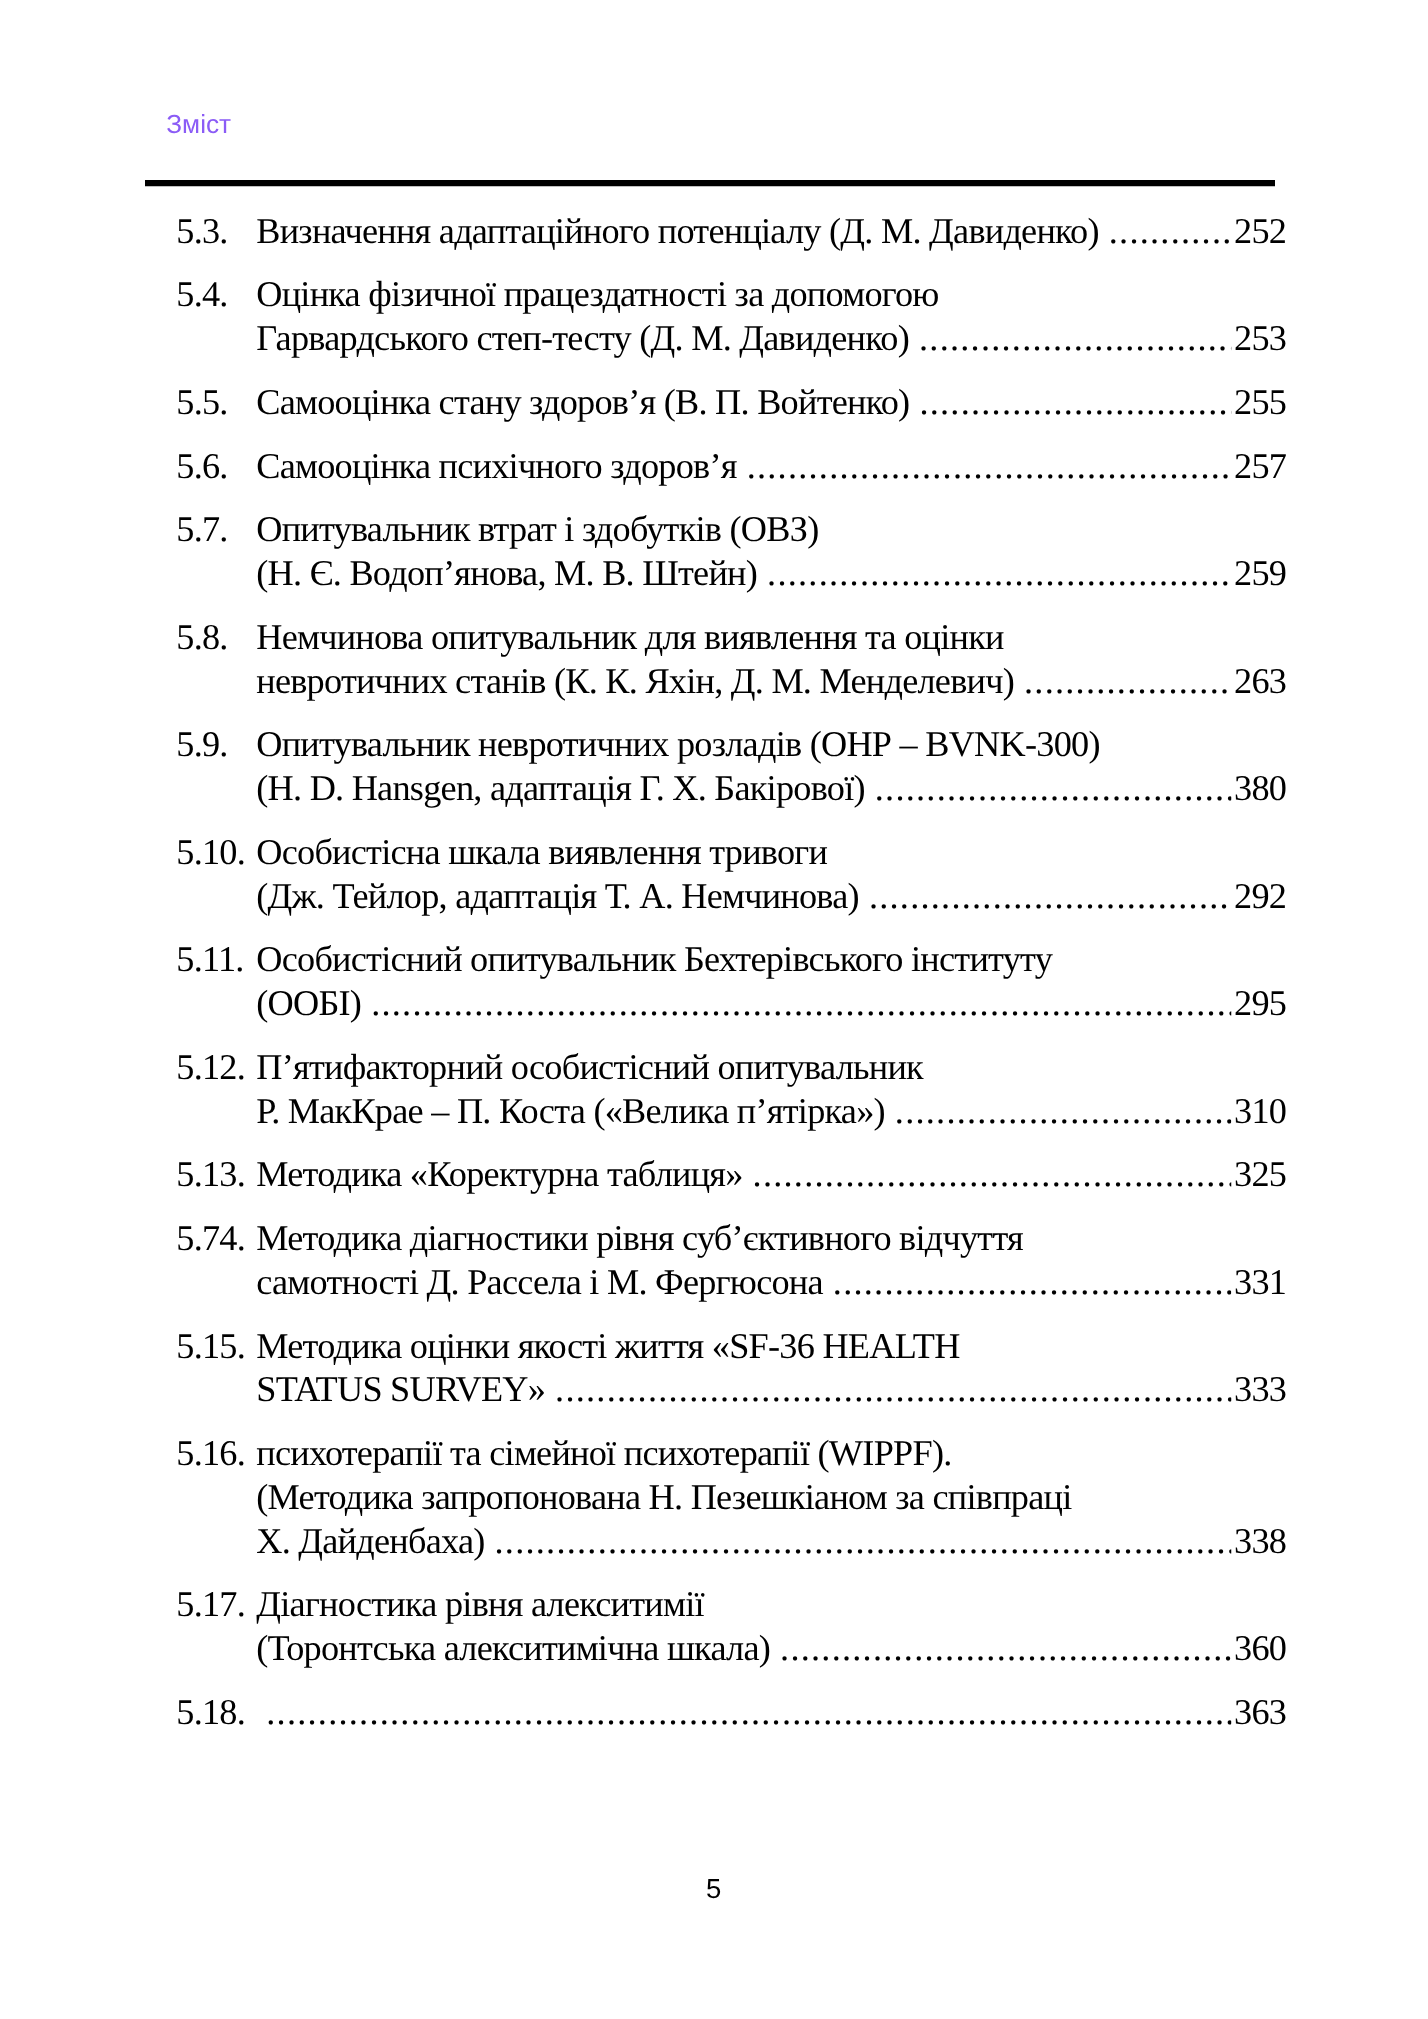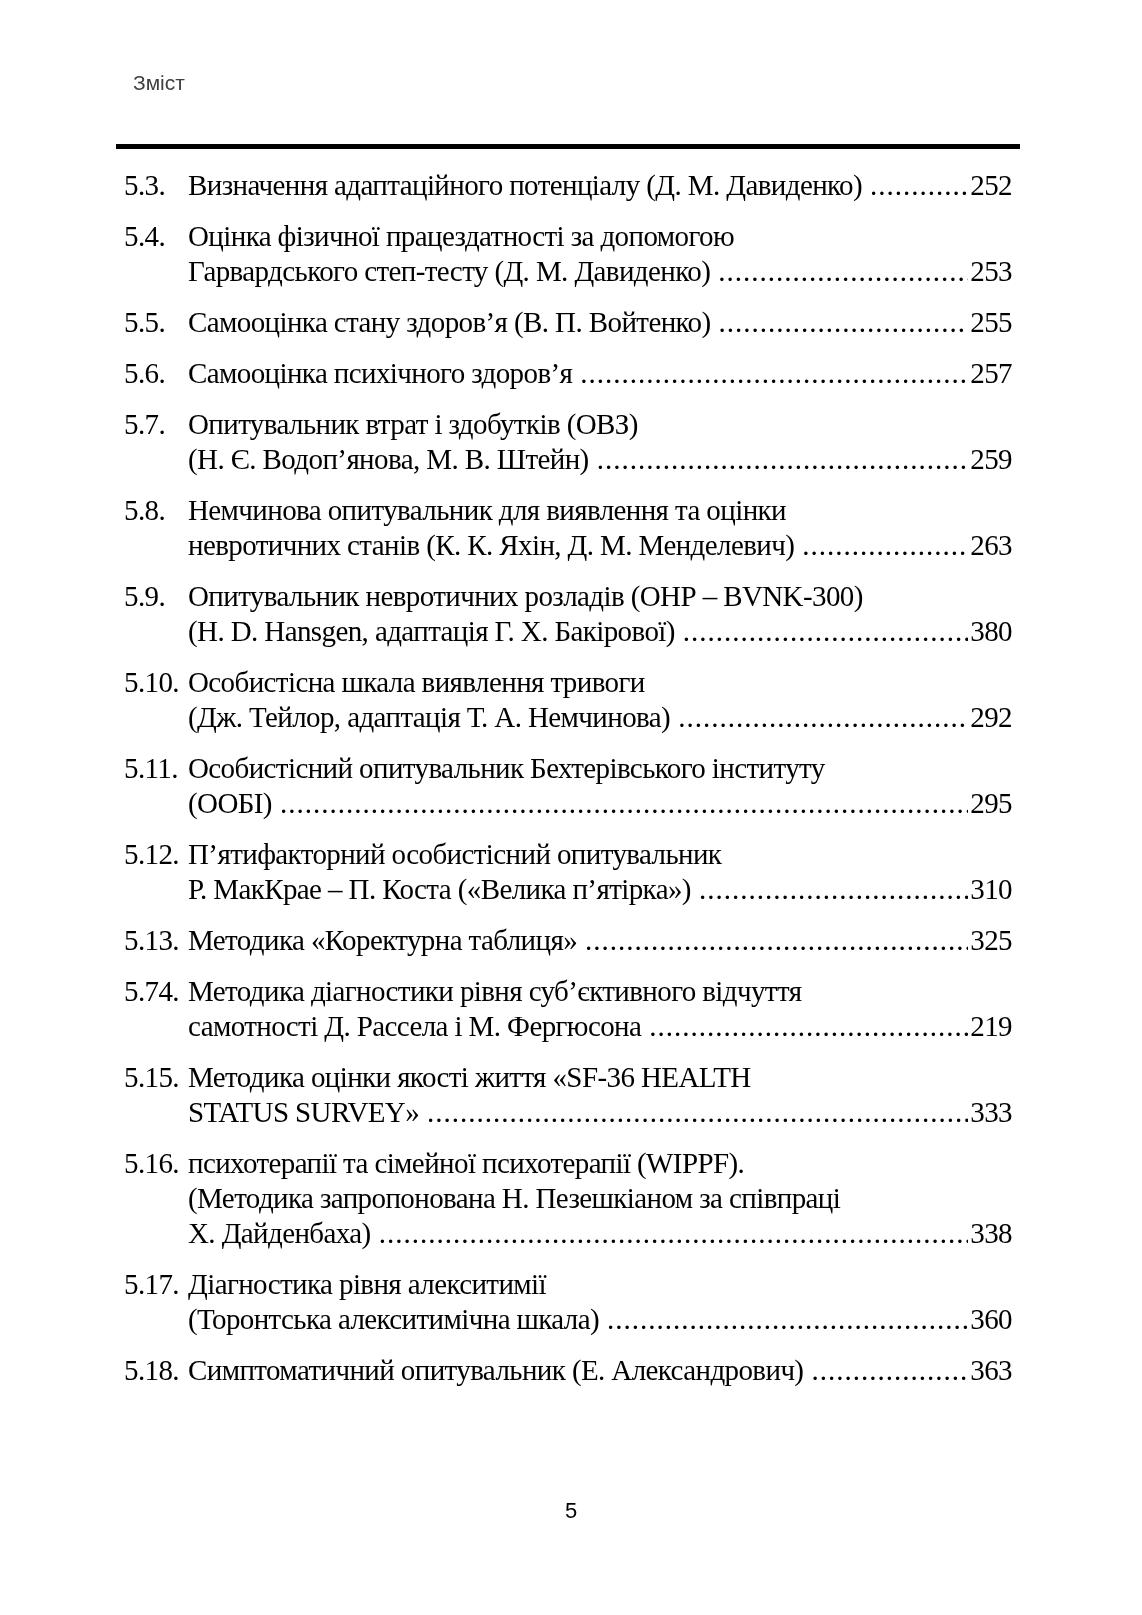--- a/index.html
+++ b/index.html
@@ -1,25 +1,25 @@
 <!DOCTYPE html>
 <html><head>
 <meta charset="utf-8">
 <style>
   html, body { margin: 0; padding: 0; background: #ffffff; }
   body { width: 1142px; height: 1615px; position: relative; overflow: hidden; color: #000; }
   .header {
-    position: absolute; left: 133px; top: 71px;
-    font-family: "Liberation Sans", sans-serif; font-size: 21px; color: #404040;
+    position: absolute; left: 133px; top: 88px;
+    font-family: "Liberation Sans", sans-serif; font-size: 21px; color: #8b5cf6;
   }
   .rule {
     position: absolute; left: 116px; top: 144px; width: 904px; height: 5px; background: #000;
   }
   .toc {
-    position: absolute; left: 124px; top: 168px; width: 888px;
+    position: absolute; left: 141px; top: 168px; width: 888px;
     font-family: "Liberation Serif", serif; font-size: 29px; line-height: 35px;
     letter-spacing: -0.6px;
   }
   .entry { display: flex; margin-bottom: 16px; }
   .num { width: 64px; flex: 0 0 64px; white-space: nowrap; }
   .body { flex: 1; min-width: 0; }
   .line { display: flex; align-items: baseline; white-space: nowrap; }
   .line .txt { flex: 0 0 auto; }
   .line .dots {
     flex: 1 1 auto; overflow: hidden; margin: 0 2px 0 8px;
@@ -186,21 +186,21 @@
 
   <div class="entry">
     <span class="num">5.74.</span>
     <div class="body">
       <div class="line">
           <span class="txt">Методика діагностики рівня суб’єктивного відчуття</span>
         </div>
       <div class="line">
           <span class="txt">самотності Д. Рассела і М. Фергюсона</span>
           <span class="dots"></span>
-          <span class="page">219</span>
+          <span class="page">331</span>
         </div>
     </div>
   </div>
 
   <div class="entry">
     <span class="num">5.15.</span>
     <div class="body">
       <div class="line">
           <span class="txt">Методика оцінки якості життя «SF-36 HEALTH</span>
         </div>
@@ -240,21 +240,20 @@
           <span class="dots"></span>
           <span class="page">360</span>
         </div>
     </div>
   </div>
 
   <div class="entry">
     <span class="num">5.18.</span>
     <div class="body">
       <div class="line">
-          <span class="txt">Симптоматичний опитувальник (Е. Александрович)</span>
           <span class="dots"></span>
           <span class="page">363</span>
         </div>
     </div>
   </div>
 
 </div>
 
 <div class="footer">5</div>
 

